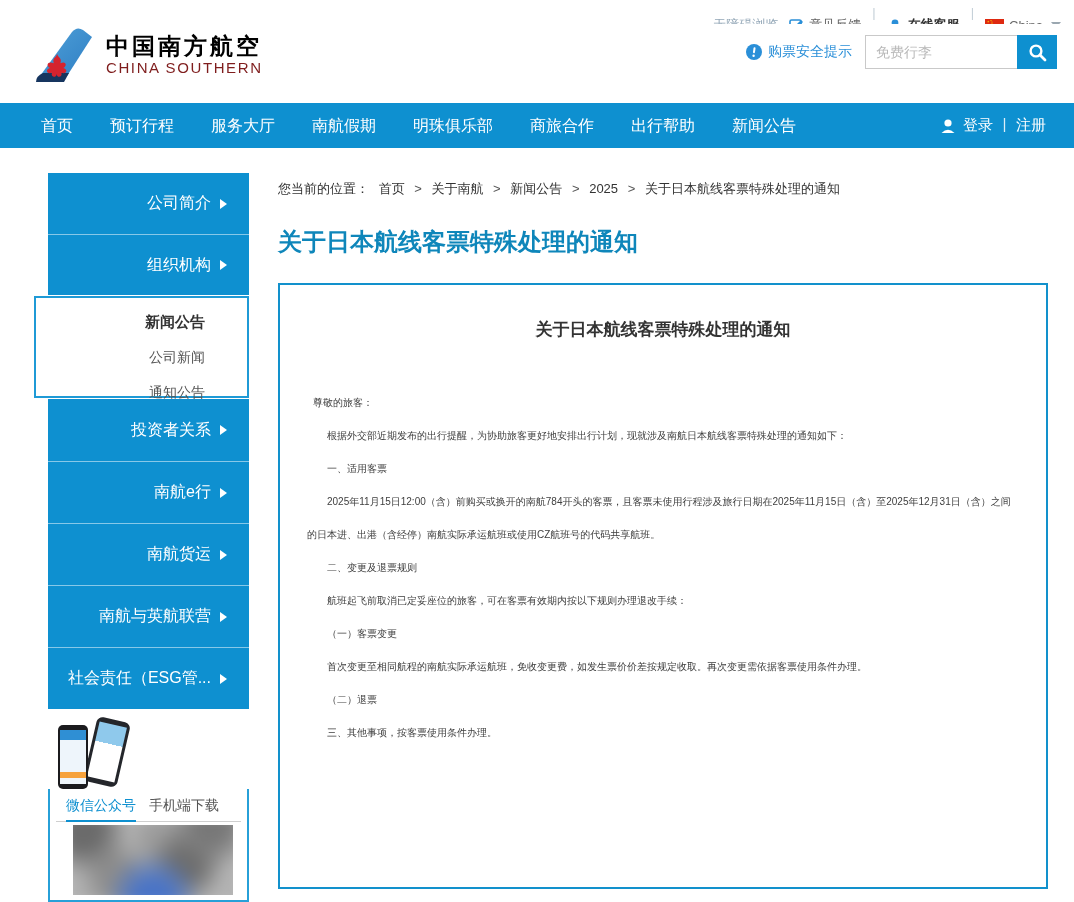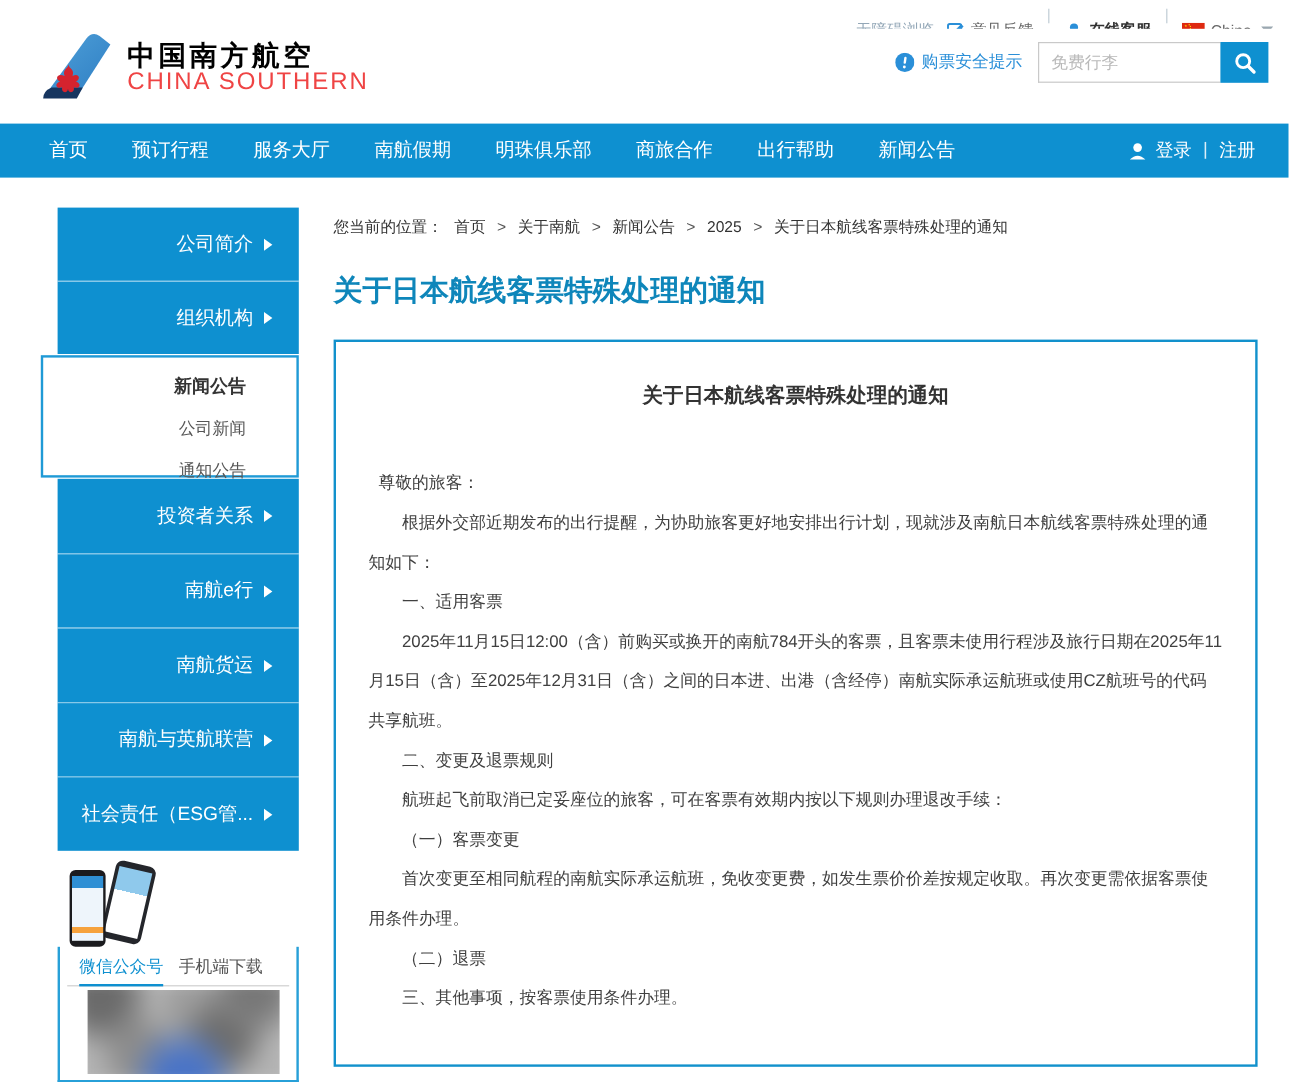--- a/index.html
+++ b/index.html
@@ -15,21 +15,21 @@
   .topbar .item { display:flex; align-items:center; gap:5px; cursor:pointer;margin-top:26px; }
   .topbar .strong { color:#333; font-weight:bold; }
   .topbar .sep { color:#c5d0d8; }
   .chev { width:0; height:0; border-left:5px solid transparent; border-right:5px solid transparent;
           border-top:6px solid #9aa7b0; margin-left:3px; }
 
   
   .header { position:absolute; top:24px; left:0; right:0; height:79px; background:#fff; }
   .logo { position:absolute; left:34px; top:2px; display:flex; align-items:center; gap:10px; }
   .logo-cn { font-size:23px; font-weight:bold; color:#000000; letter-spacing:3px; line-height:26px; }
-  .logo-en { font-size:20px; color:#ef4444; letter-spacing:1.6px; line-height:18px; }
+  .logo-en { font-size:15px; color:#7f1d1d; letter-spacing:1.6px; line-height:18px; }
   .header-right { position:absolute; right:17px; top:11px; display:flex; align-items:center; gap:13px; }
   .safety { display:flex; align-items:center; gap:6px; color:#2a8fd8; font-size:14px; cursor:pointer; }
   .searchwrap { display:flex; }
   .search-input { width:152px; height:34px; border:1px solid #c9c9c9; border-right:none; padding:0 10px;
                   font-size:14px; color:#333; outline:none; font-family:"Liberation Sans",sans-serif; }
   .search-input::placeholder { color:#b9b9b9; }
   .search-btn { width:40px; height:34px; background:#0e90d0; border:none; cursor:pointer;
                 display:flex; align-items:center; justify-content:center; }
 
   
@@ -90,21 +90,21 @@
   .breadcrumb { position:absolute; left:278px; top:180px; font-size:13px; color:#333; }
   .breadcrumb span { margin-right:6px; }
   .crumb { cursor:pointer; }
   .crumb-sep { color:#555; }
   .page-title { position:absolute; left:278px; top:226px; font-size:24px; font-weight:bold; color:#0e86ba; margin:0; }
 
   
   .article { position:absolute; left:278px; top:283px; width:770px; height:606px; background:#fff;
              border:2px solid #1291cc; padding:26px 27px 0; }
   .article-title { text-align:center; font-size:17px; font-weight:bold; color:#333; margin:7px 0 45px; }
-  .article p { font-size:14px; color:#404040; line-height:33px; margin:0; }
+  .article p { font-size:10px; color:#404040; line-height:33px; margin:0; }
   .indent { text-indent:2em; }
   .indent-sm { text-indent:0.6em; }
 
   svg { display:block; }
 </style>
 </head>
 <body>
 
 <div class="canvas">
 

